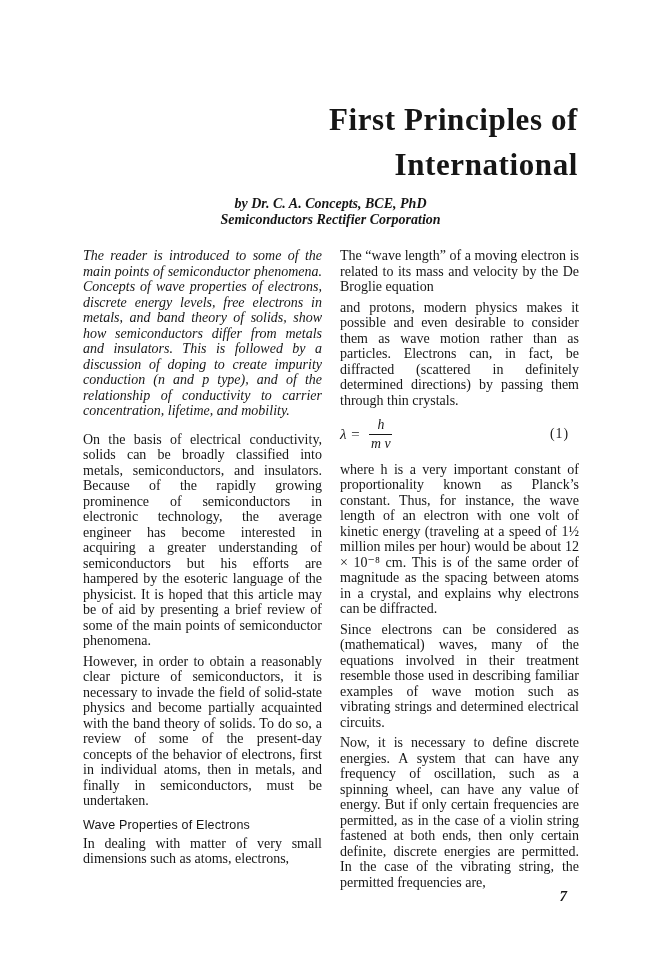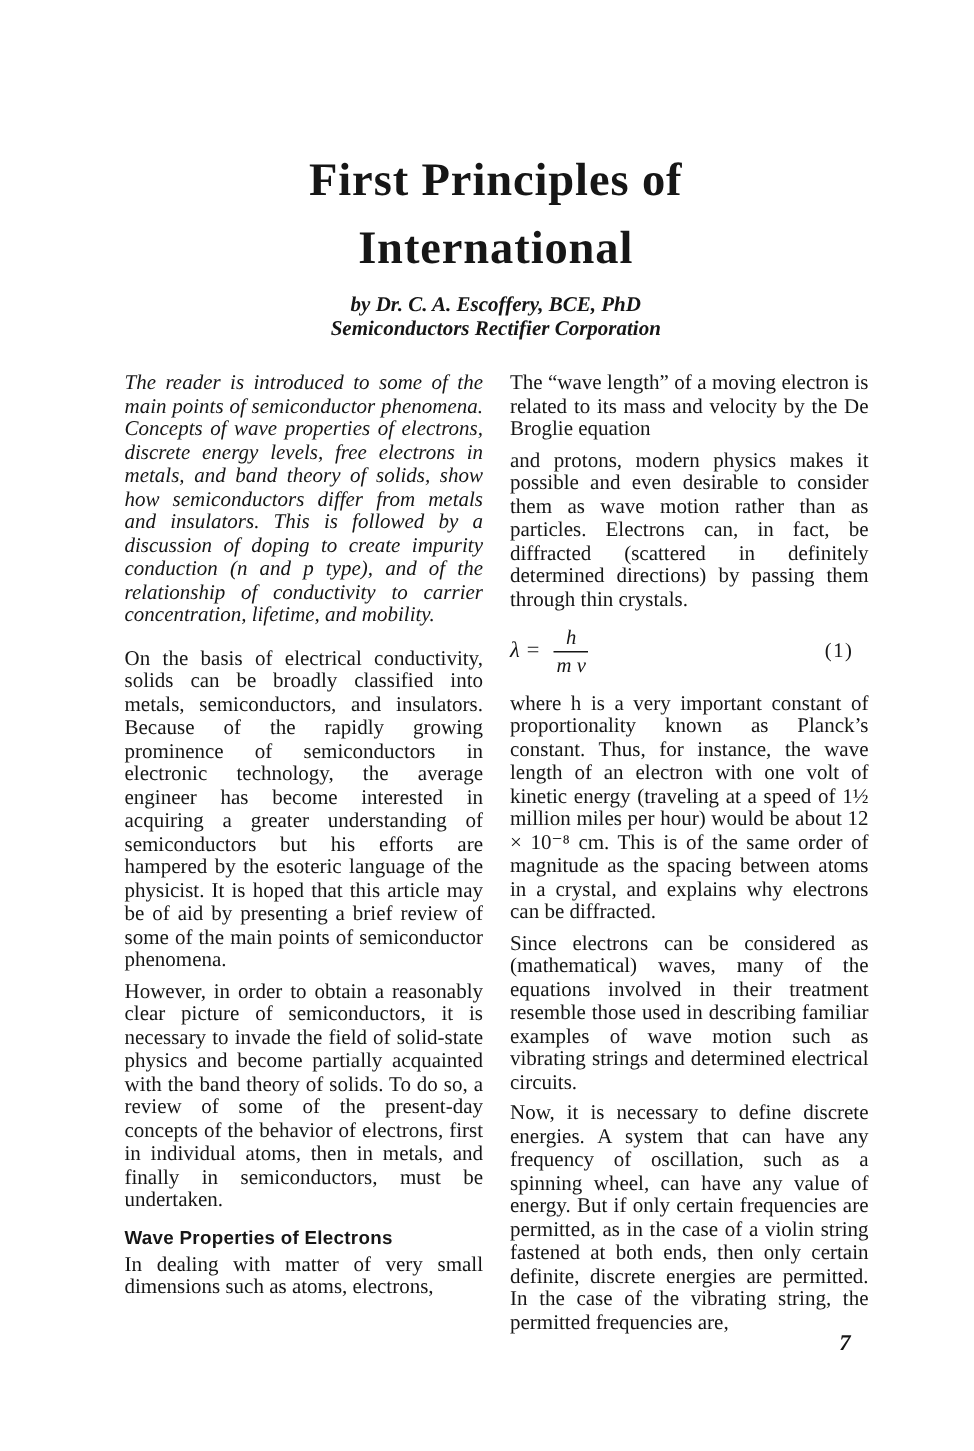--- a/index.html
+++ b/index.html
@@ -16,20 +16,21 @@
     width:495px;
     padding-top:97px;
     text-align:center;
   }
   .title {
     margin:0;
     font-size:31px;
     line-height:45px;
     font-weight:700;
     letter-spacing:0.6px;
+    text-align:right;
   }
   .title-line { display:block; }
   .byline {
     margin-top:9px;
     font-size:14px;
     line-height:15.5px;
     font-weight:700;
     font-style:italic;
   }
   .columns {
@@ -44,21 +45,21 @@
     line-height:15.5px;
     text-align:justify;
   }
   .intro {
     font-style:italic;
     margin-bottom:13px !important;
   }
   .subhead {
     font-family:"Liberation Sans","DejaVu Sans",sans-serif;
     font-size:12.5px;
-    font-weight:700;
+    font-weight:400;
     letter-spacing:0.2px;
     margin:9px 0 4px;
   }
   .equation {
     display:flex;
     align-items:center;
     margin:9px 2px 10px 0;
     font-size:15px;
     font-style:italic;
   }
@@ -94,21 +95,21 @@
 <body>
 
 <div class="page">
 
   <header class="masthead">
     <h1 class="title">
       <span class="title-line">First Principles of</span>
       <span class="title-line">International</span>
     </h1>
     <div class="byline">
-      <div>by Dr. C. A. Escoffery, BCE, PhD</div>
+      <div>by Dr. C. A. Concepts, BCE, PhD</div>
       <div>Semiconductors Rectifier Corporation</div>
     </div>
   </header>
 
   <main class="columns">
 
     <section class="col">
       <p class="intro">The reader is introduced to some of the main points of semiconductor phenomena. Concepts of wave properties of electrons, discrete energy levels, free electrons in metals, and band theory of solids, show how semiconductors differ from metals and insulators. This is followed by a discussion of doping to create impurity conduction (n and p type), and of the relationship of conductivity to carrier concentration, lifetime, and mobility.</p>
       <p>On the basis of electrical conductivity, solids can be broadly classified into metals, semiconductors, and insulators. Because of the rapidly growing prominence of semiconductors in electronic technology, the average engineer has become interested in acquiring a greater understanding of semiconductors but his efforts are hampered by the esoteric language of the physicist. It is hoped that this article may be of aid by presenting a brief review of some of the main points of semiconductor phenomena.</p>
       <p>However, in order to obtain a reasonably clear picture of semiconductors, it is necessary to invade the field of solid-state physics and become partially acquainted with the band theory of solids. To do so, a review of some of the present-day concepts of the behavior of electrons, first in individual atoms, then in metals, and finally in semiconductors, must be undertaken.</p>

